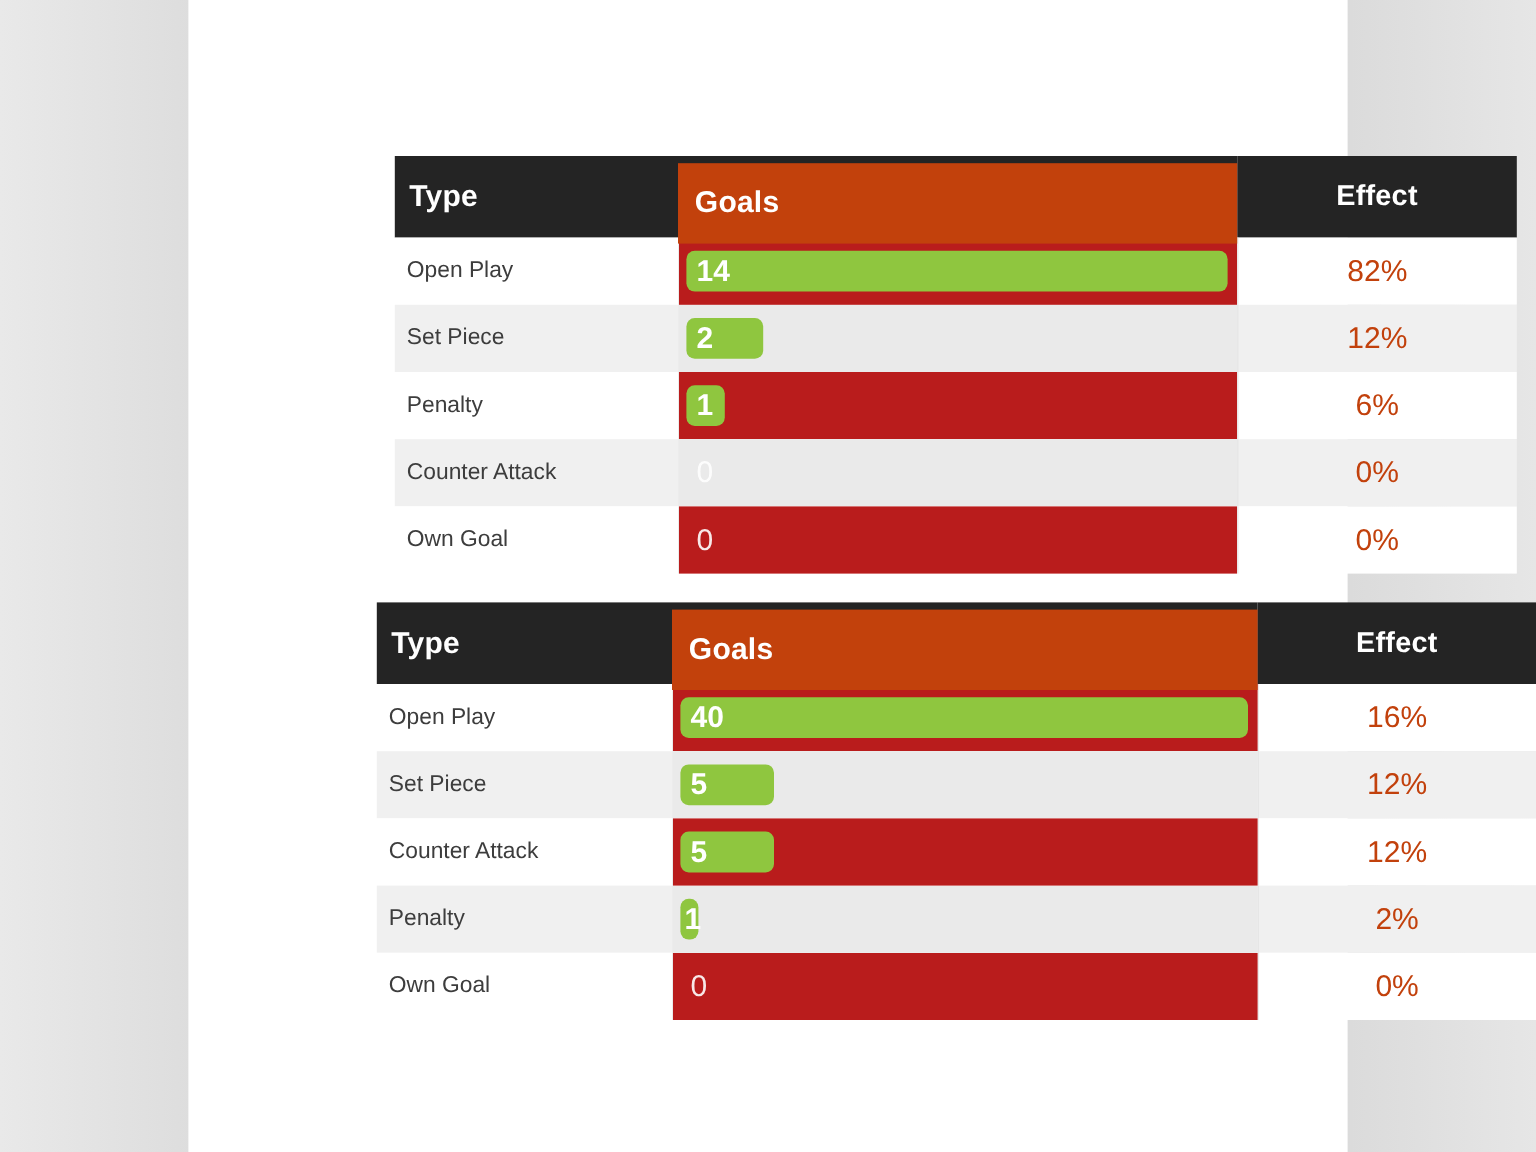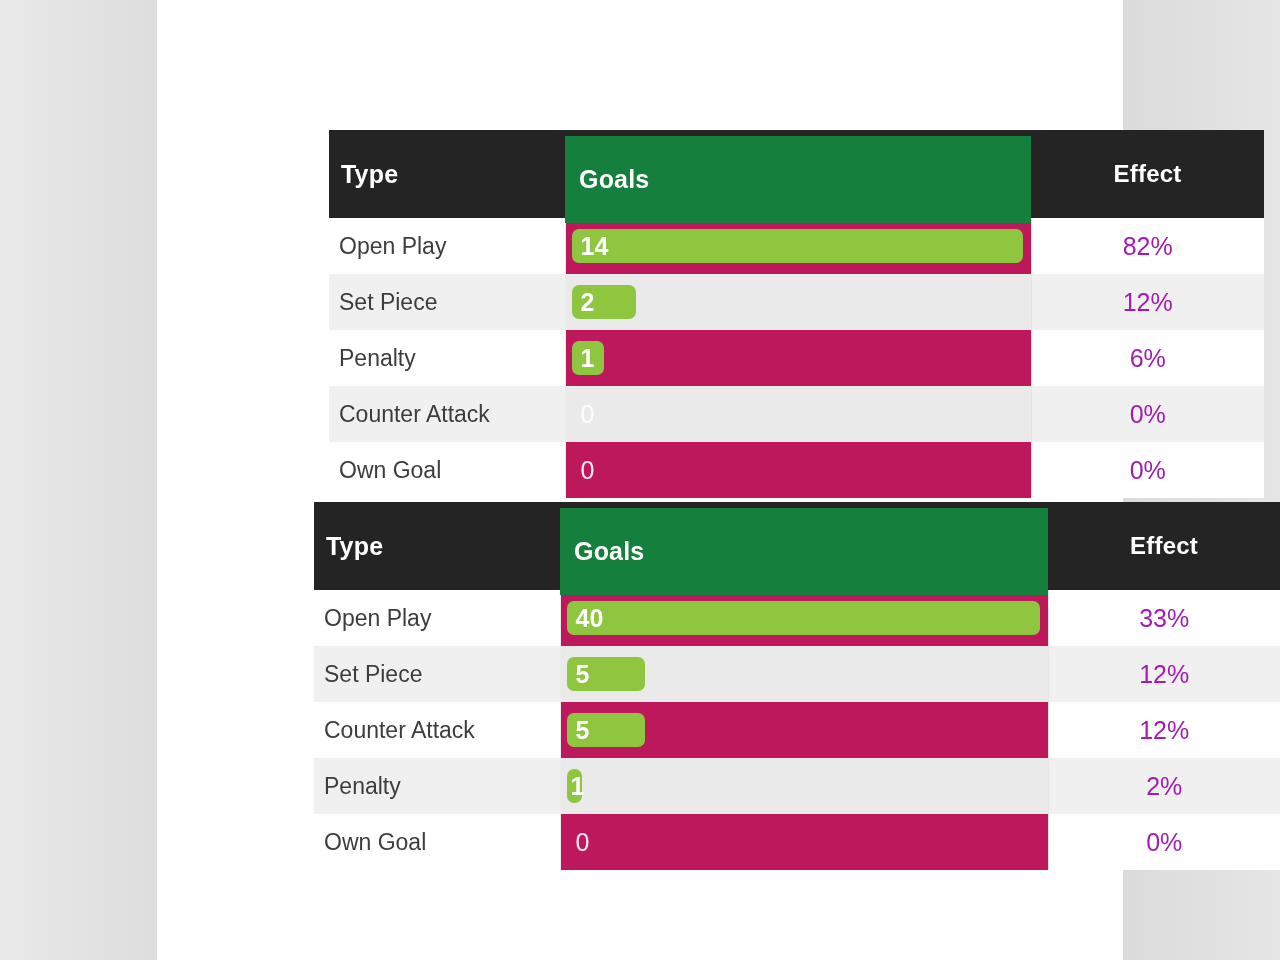--- a/index.html
+++ b/index.html
@@ -45,21 +45,21 @@
   #table-two .col-type   { width:246px; }
   #table-two .col-goals  { width:488px; }
   #table-two .col-effect { width:232px; }
 
   
   .stat-table thead tr { }
   .stat-table thead th {
     background:#242424;
     color:#ffffff;
     font-weight:bold;
-    height:88px;
+    height:68px;
     vertical-align:middle;
     letter-spacing:.2px;
   }
   .stat-table thead th.h-type {
     text-align:left;
     padding-left:12px;
     font-size:25px;
   }
   .stat-table thead th.h-goals {
     text-align:left;
@@ -71,56 +71,56 @@
   .stat-table thead th.h-effect {
     text-align:center;
     font-size:24px;
     margin-top:36px;
   }
   
   .goals-band {
     position:absolute;
     left:0; right:0;
     top:6px; bottom:-5px;
-    background:#15803d;
+    background:#c2410c;
     display:flex;
     align-items:center;
     padding-left:14px;
     color:#fff;
     font-weight:bold;
     z-index:2;
     text-align:right;
   }
 
   
   .stat-table tbody tr { background:#ffffff; }
   .stat-table tbody tr.alt { background:#f0f0f0;margin-top:40px; }
 
   .stat-table tbody td {
     height:56px;
     vertical-align:middle;
     color:#3a3a3a;
   }
   .stat-table tbody td.c-type {
-    font-size:23px;
+    font-size:19px;
     padding-left:10px;
     text-align:left;
     color:#3d3d3d;
   }
   .stat-table tbody td.c-effect {
     font-size:25px;
     text-align:center;
-    color:#a21caf;
+    color:#c2410c;
   }
 
   
   .stat-table tbody td.c-goals {
     padding:0;
     position:relative;
-    background:#be185d;
+    background:#b91c1c;
     border-left:1px solid #ececec;
     border-right:1px solid #e4e4e4;
   }
   .stat-table tbody tr.alt td.c-goals { background:#eaeaea; }
 
   .bar-wrap {
     position:absolute;
     left:6px; right:8px; top:0; bottom:0;
     display:flex;
     align-items:center;
@@ -251,21 +251,21 @@
     <tbody>
         <tr>
           <td class="c-type">Open Play</td>
           <td class="c-goals">
             <div class="bar-wrap">
               <div class="bar" style="width: 100%;">
                 <span class="bar-label">40</span>
               </div>
             </div>
           </td>
-          <td class="c-effect">33%</td>
+          <td class="c-effect">16%</td>
         </tr>
         <tr class="alt">
           <td class="c-type">Set Piece</td>
           <td class="c-goals">
             <div class="bar-wrap">
               <div class="bar" style="width: 16.7%;">
                 <span class="bar-label">5</span>
               </div>
             </div>
           </td>

